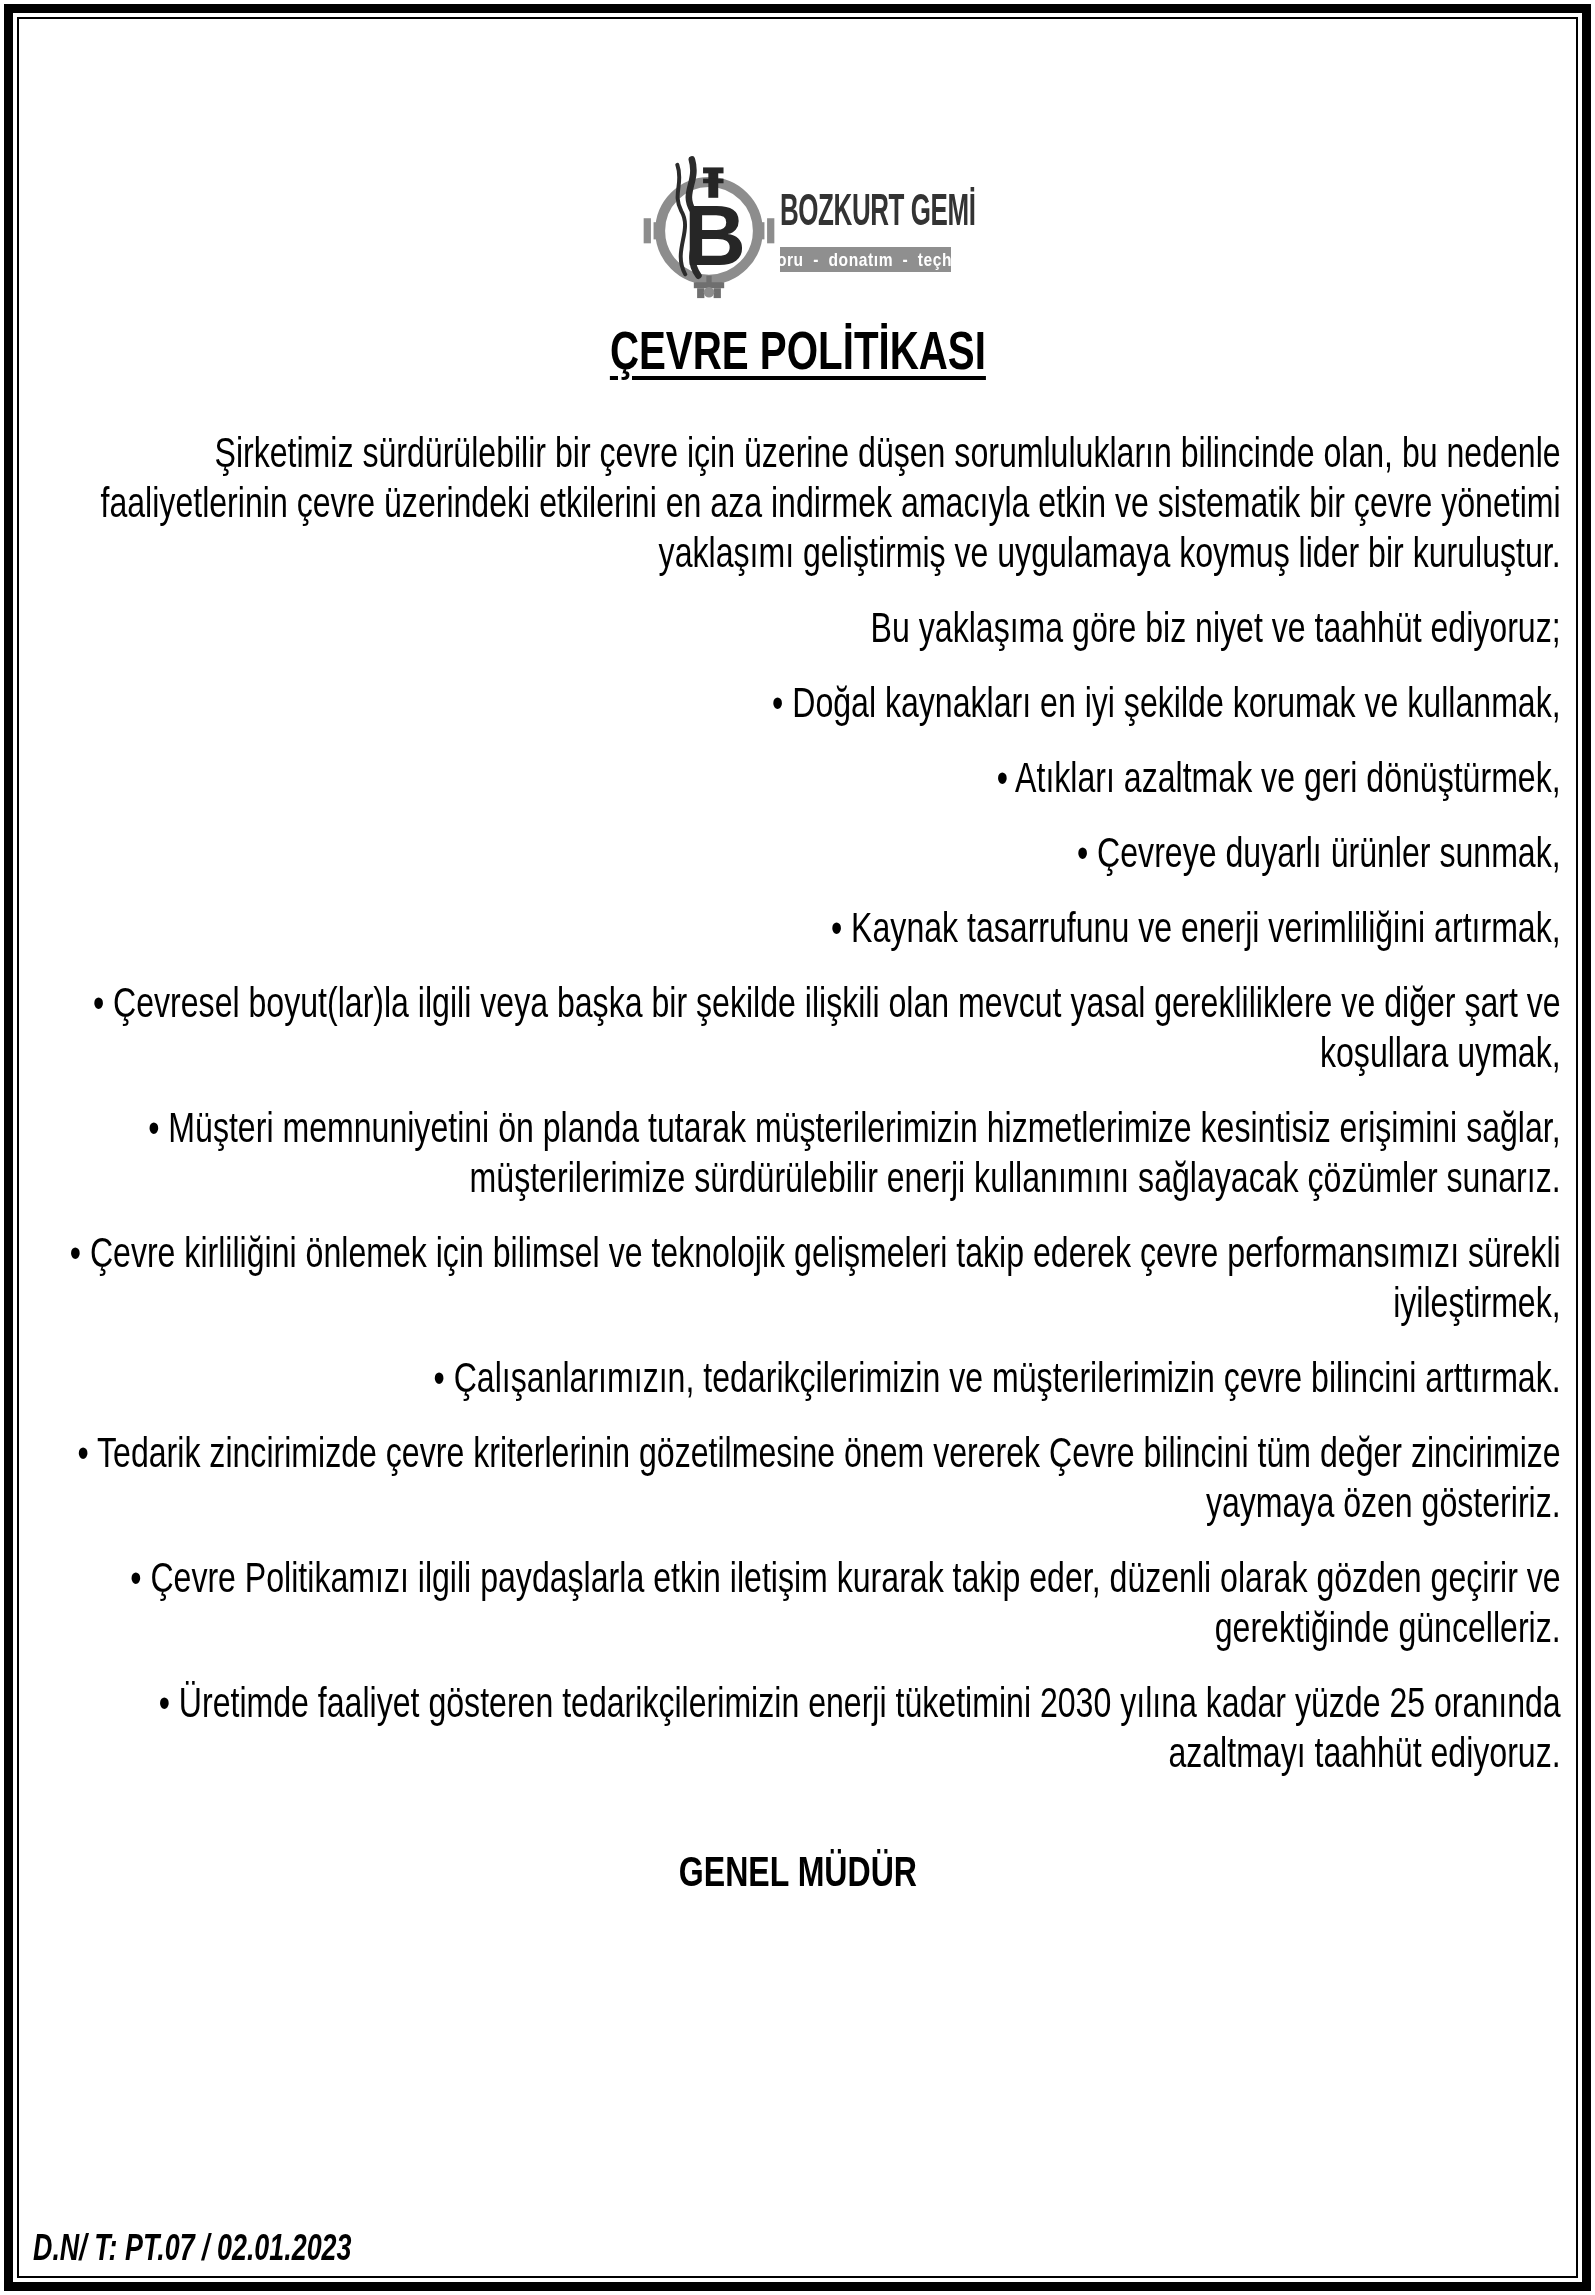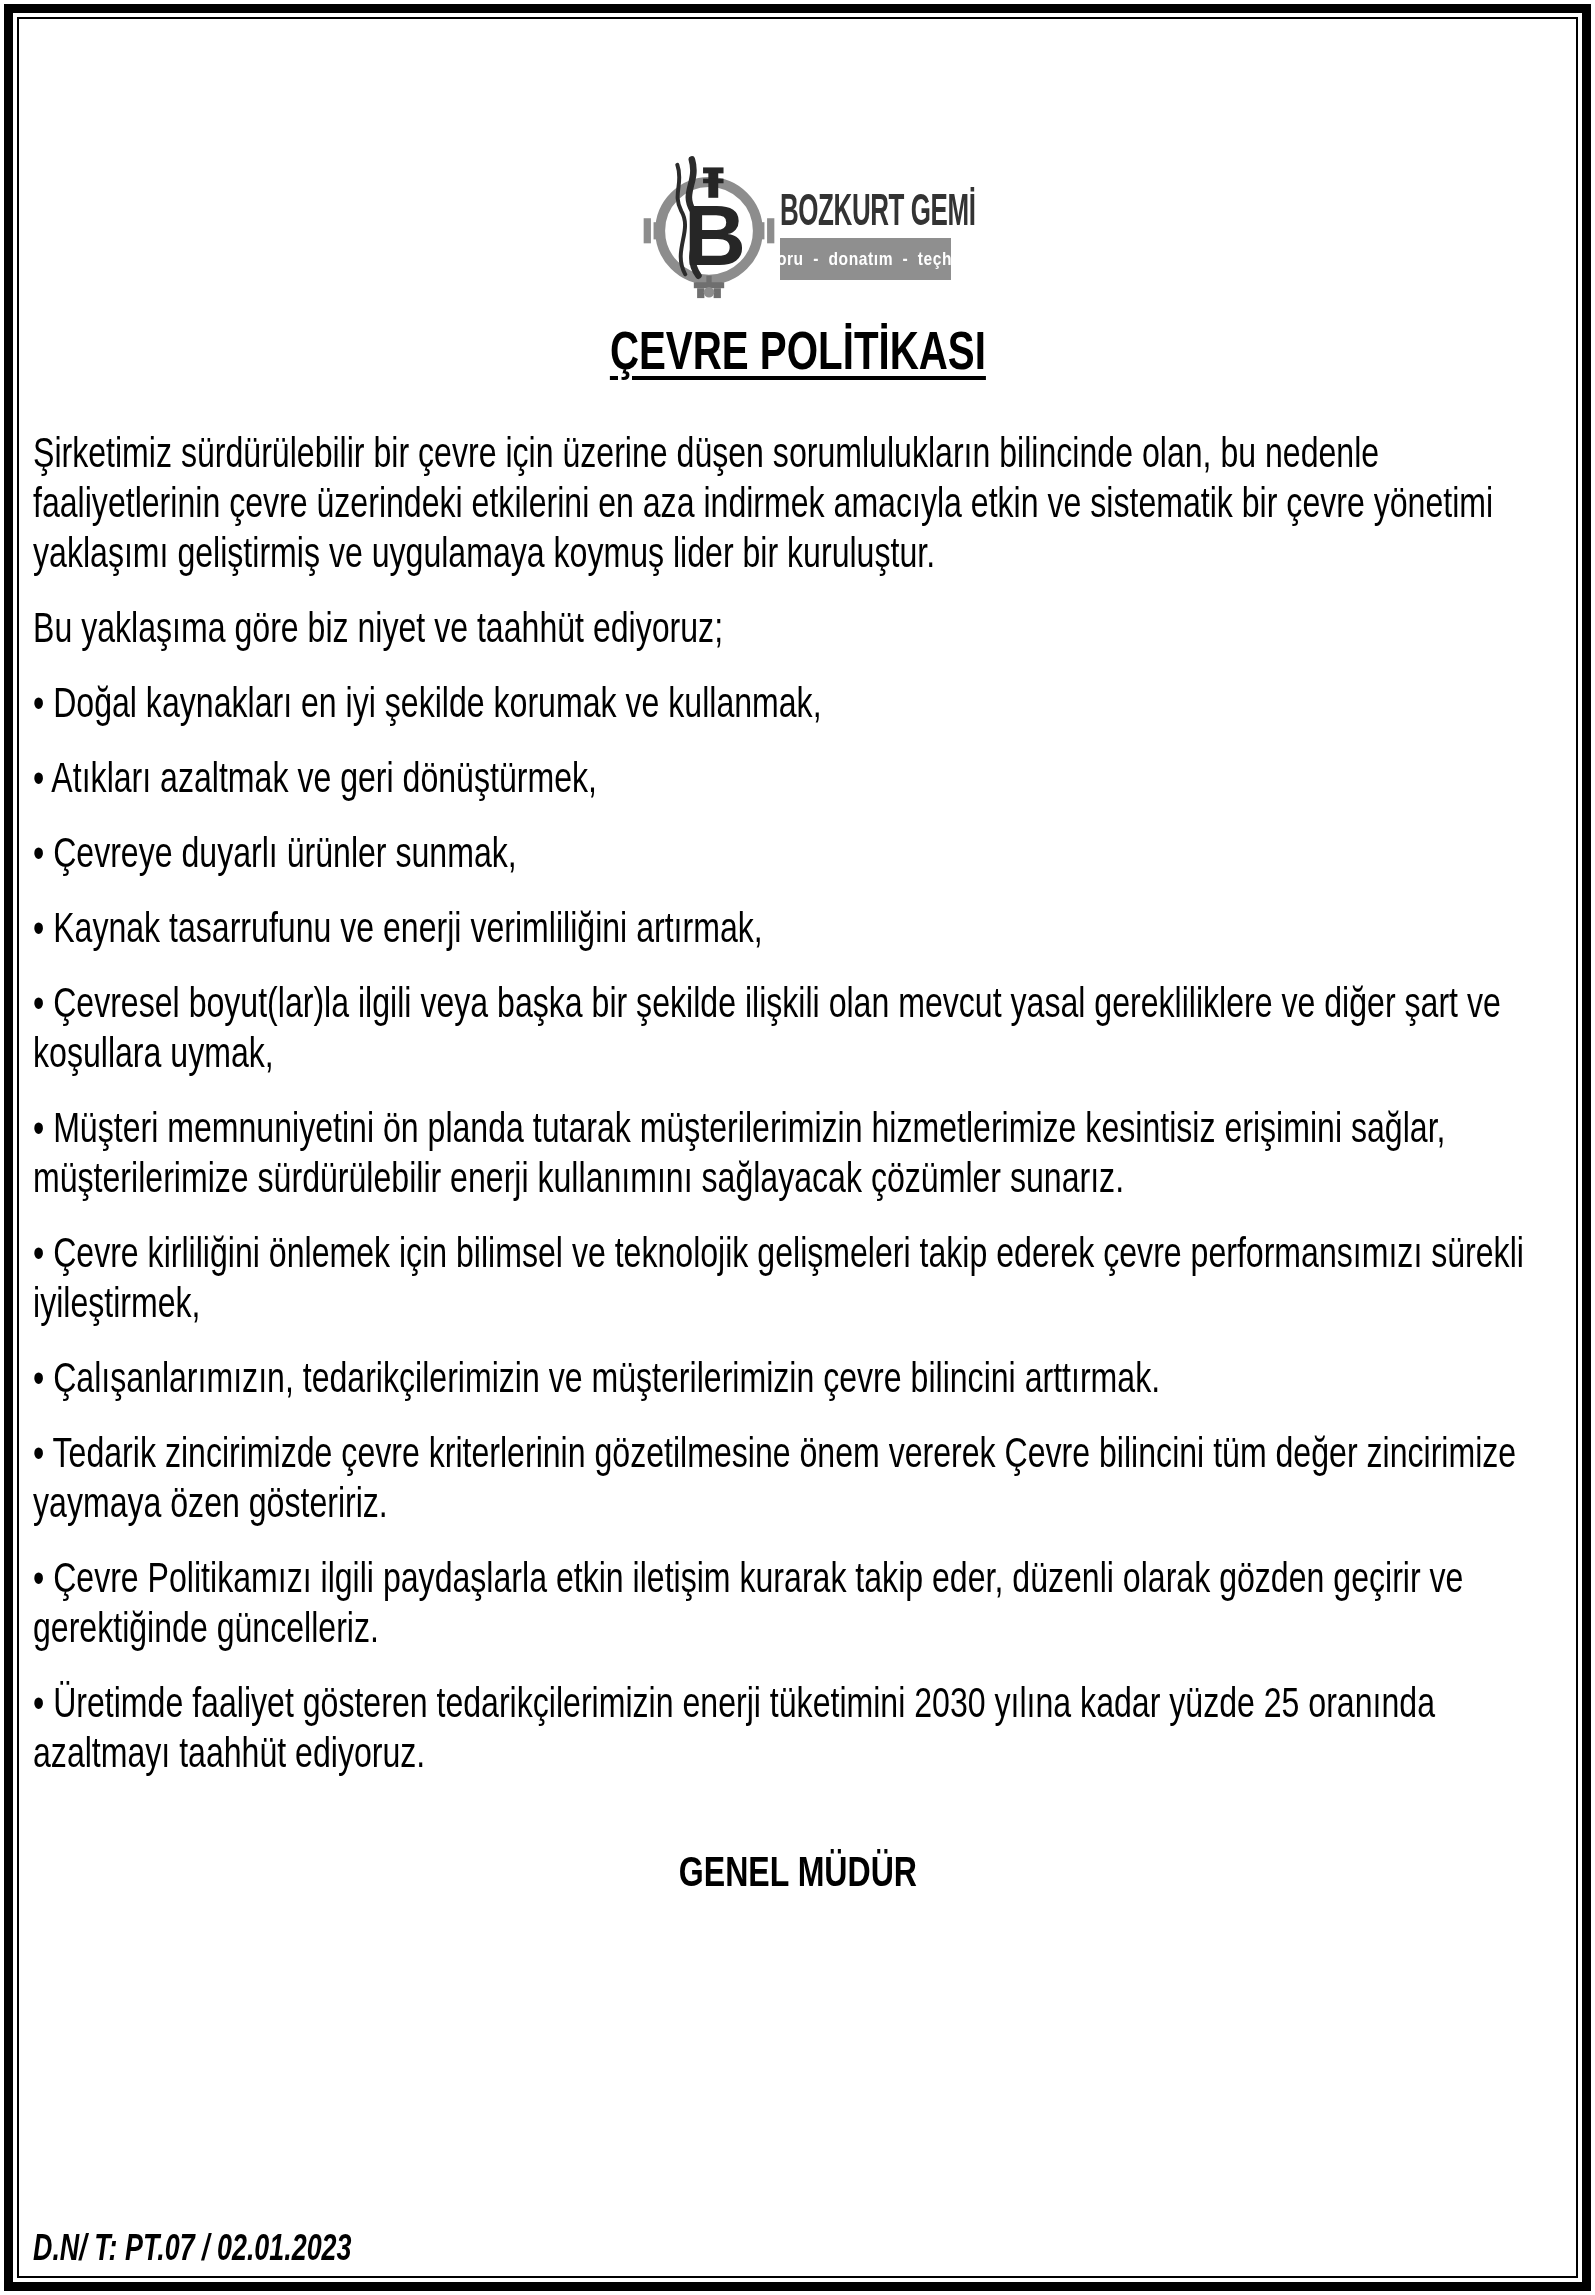--- a/index.html
+++ b/index.html
@@ -25,36 +25,36 @@
   .logo-row { display:flex; justify-content:center; align-items:flex-start; margin-top:130px; }
   .logo-mark { width:132px; height:153px; flex:0 0 auto; }
   .logo-text { width:172px; margin-left:5.6px; padding-top:39px; }
   .logo-name-wrap { height:46px; overflow:visible; }
   .logo-name {
     font-weight:800; font-size:44px; line-height:43px; color:#333333;
     letter-spacing:-0.7px; white-space:nowrap;
     width:291px; transform:scaleX(0.59); transform-origin:0 0;
   }
   .logo-bar {
-    margin-top:4px; width:171px; height:42px; background:#8f8f8f;
+    margin-top:13px; width:171px; height:25px; background:#8f8f8f;
     display:flex; align-items:center; justify-content:center;
   }
   .logo-bar-text {
     color:#ffffff; font-size:19px; font-weight:600; white-space:nowrap;
     letter-spacing:0.7px; word-spacing:5.6px; transform:scaleX(0.82);
   }
 
   
   .doc-title {
     margin-top:16px; font-weight:700; font-size:54px; line-height:65px; color:#000;
     text-decoration:underline; text-decoration-thickness:4.2px; text-underline-offset:7px;
   }
 
   
-  .body-block { margin-top:44px; }
+  .body-block { margin-top:44px;text-align:right; }
   .para {
     font-size:43px; line-height:50px; margin-bottom:25px; color:#000;
     letter-spacing:0;
   }
   .signature { margin-top:69px; font-weight:700; font-size:43px; line-height:50px; }
   .doc-footer {
     position:absolute; left:33px; bottom:26px;
     font-weight:700; font-style:italic; font-size:36px; line-height:42px; white-space:nowrap;
   }
 </style>

